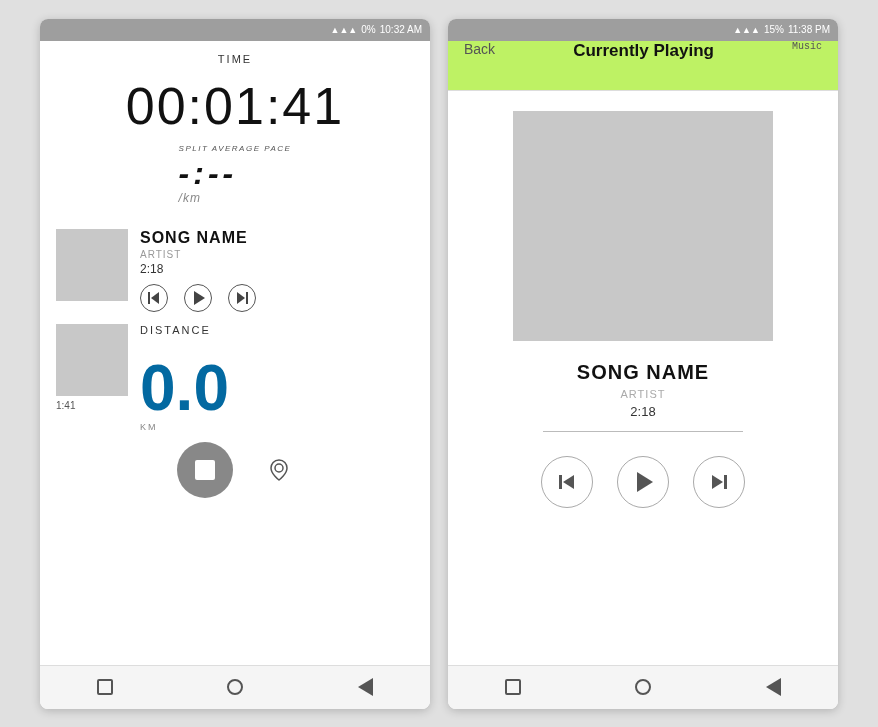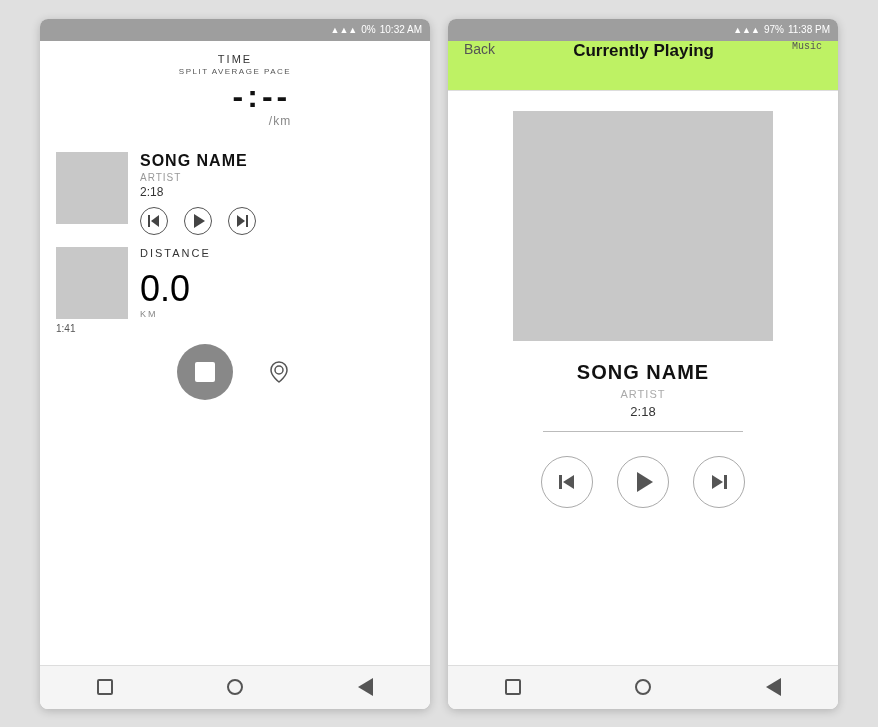--- a/index.html
+++ b/index.html
@@ -86,34 +86,35 @@
       flex-direction: column;
       align-items: center;
       padding: 12px 16px;
       overflow: hidden;
     }
 
     .time-label {
       font-size: 11px;
       letter-spacing: 2px;
       color: #333;
-      margin-bottom: 2px;
+      margin-bottom: 15px;
     }
     .time-display {
       font-size: 52px;
       font-weight: 300;
       letter-spacing: 2px;
       color: #111;
       line-height: 1;
       margin-bottom: 12px;
     }
 
     .pace-section {
-      text-align: right;
+      text-align: left;
       margin-bottom: 4px;
+      font-style: italic;
     }
     .pace-label {
       font-size: 8px;
       letter-spacing: 1.5px;
       color: #555;
       margin-bottom: 4px;
     }
     .pace-display {
       font-size: 32px;
       font-weight: 700;
@@ -206,26 +207,26 @@
     }
     .distance-info {
       flex: 1;
       display: flex;
       flex-direction: column;
     }
     .distance-label {
       font-size: 11px;
       letter-spacing: 2px;
       color: #333;
-      margin-bottom: 12px;
+      margin-bottom: 20px;
     }
     .distance-value {
-      font-size: 36px;
-      font-weight: 400;
-      color: #000000;
+      font-size: 64px;
+      font-weight: 700;
+      color: #0369a1;
       line-height: 1;
     }
     .distance-unit {
       font-size: 9px;
       letter-spacing: 2px;
       color: #888;
       margin-top: 2px;
     }
     .time-elapsed {
       font-size: 10px;
@@ -360,20 +361,21 @@
 <div class="phone">
 
   <div class="status-bar">
     <span class="signal-icon">▲▲▲</span>
     <span>0%</span>
     <span>10:32 AM</span>
   </div>
 
   <div class="left-content">
     <div class="time-label">TIME</div>
+    <div class="time-display">00:01:41</div>
 
     <div class="pace-section">
       <div class="pace-label">SPLIT AVERAGE PACE</div>
       <div class="pace-display">-:--</div>
       <div class="pace-sub">/km</div>
     </div>
 
     <div class="music-widget">
       <div class="album-art-small"></div>
       <div class="music-info">
@@ -435,21 +437,21 @@
     <div class="nav-icon">
       <div class="nav-triangle"></div>
     </div>
   </div>
 </div>
 
 <div class="phone">
 
   <div class="status-bar">
     <span class="signal-icon">▲▲▲</span>
-    <span>97%</span>
+    <span>15%</span>
     <span>11:38 PM</span>
   </div>
 
   <div class="right-header">
     <span class="header-back">Back</span>
     <span class="header-title">Currently Playing</span>
     <span class="header-music">Music</span>
   </div>
 
   <div class="right-content">

